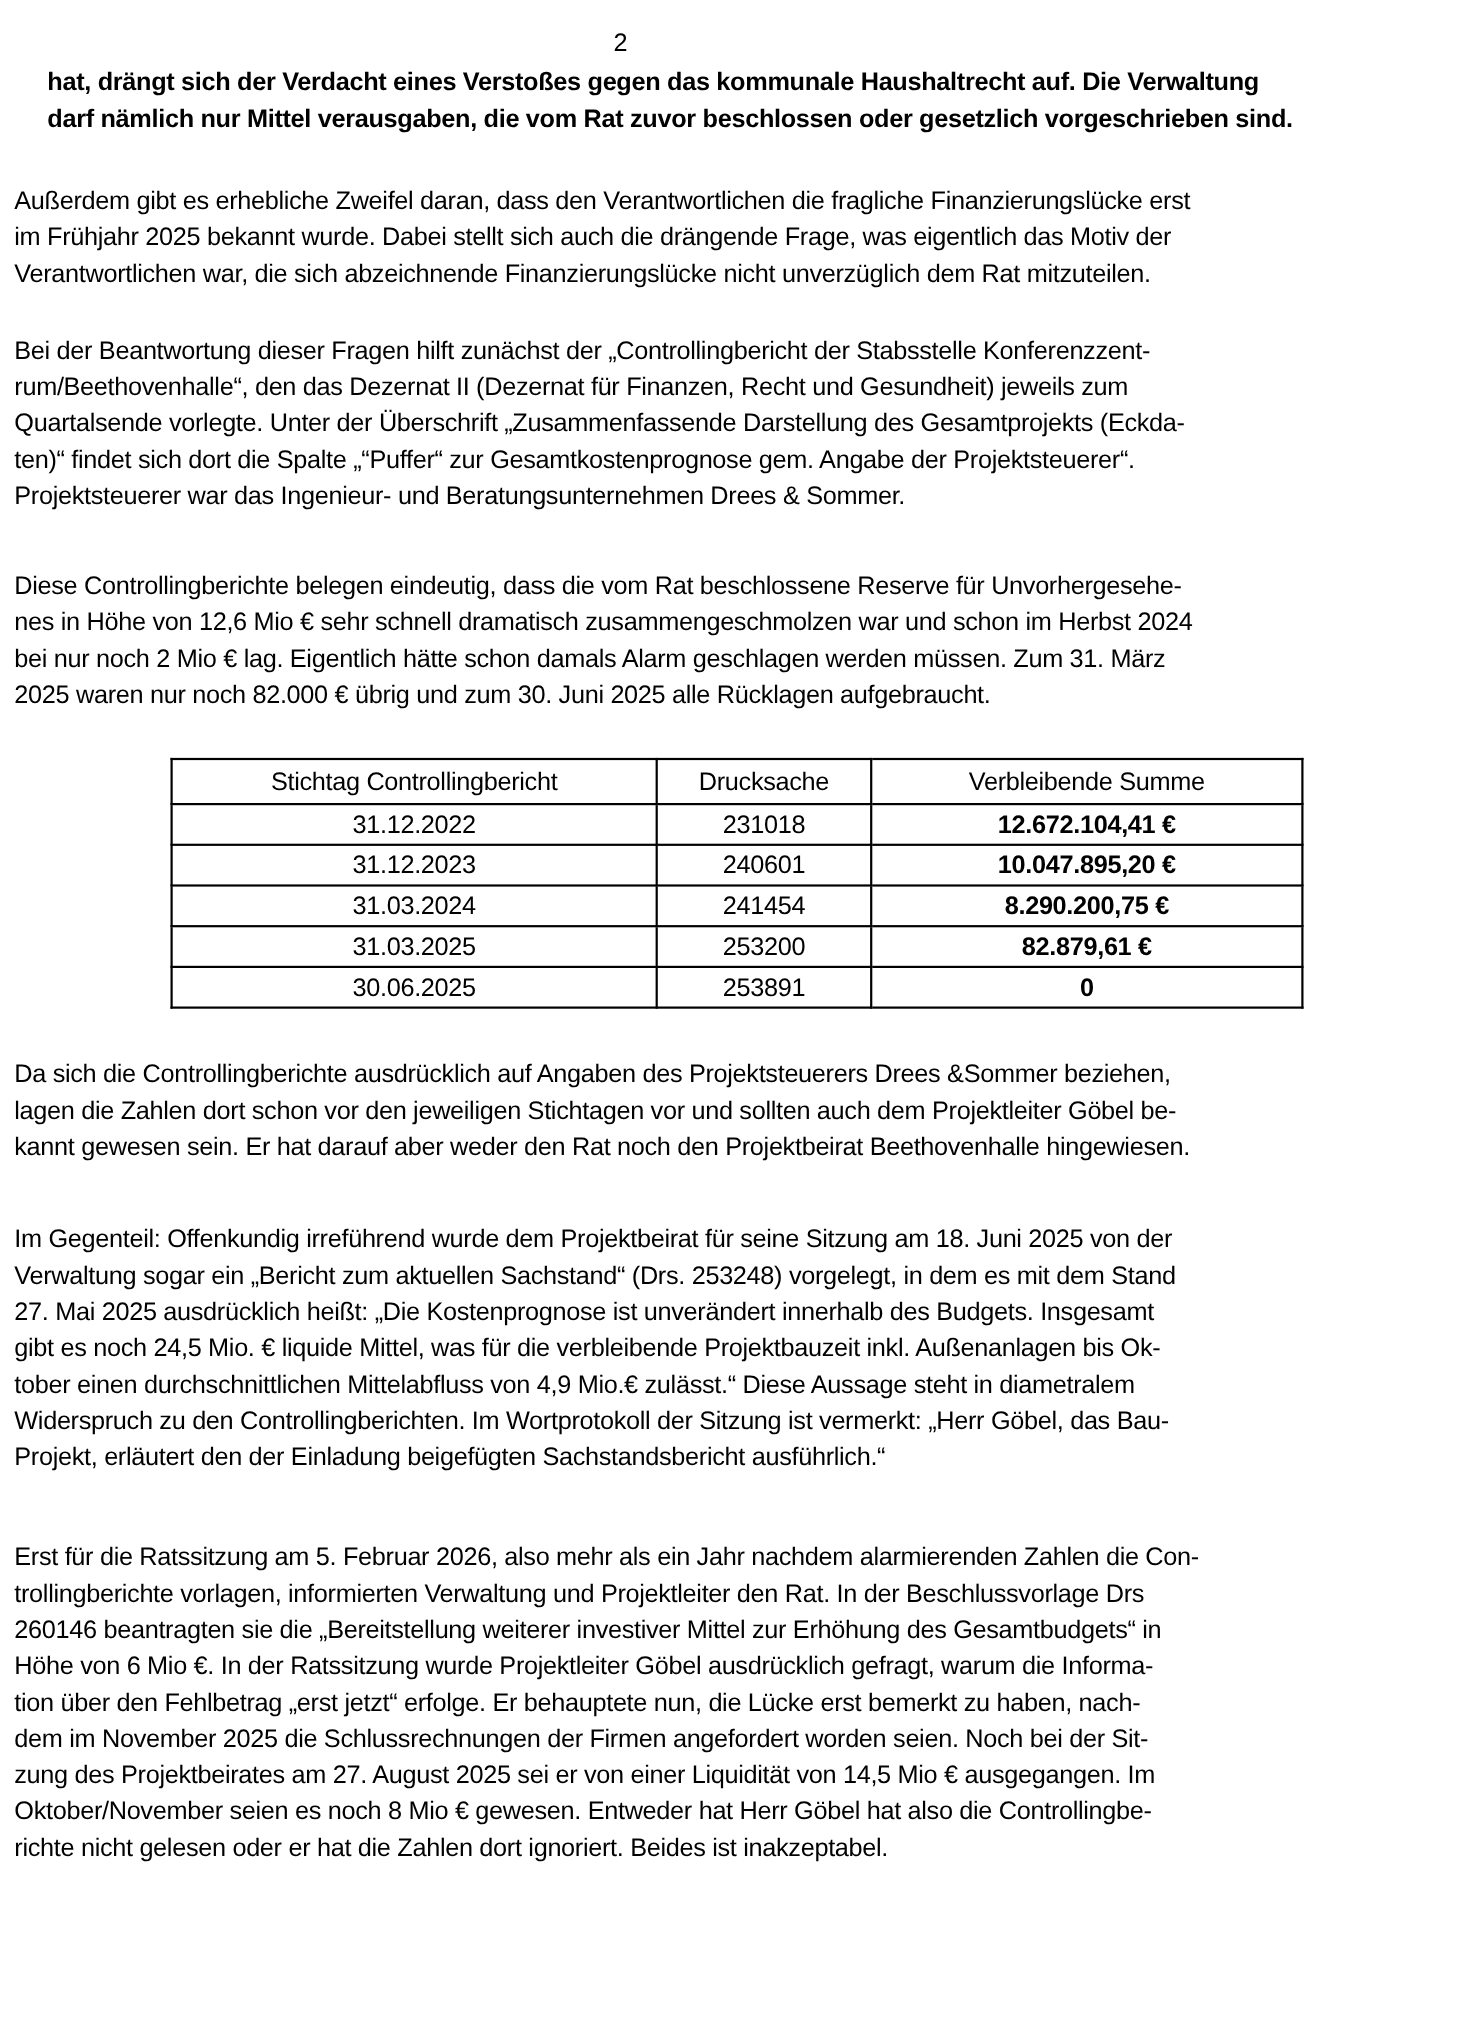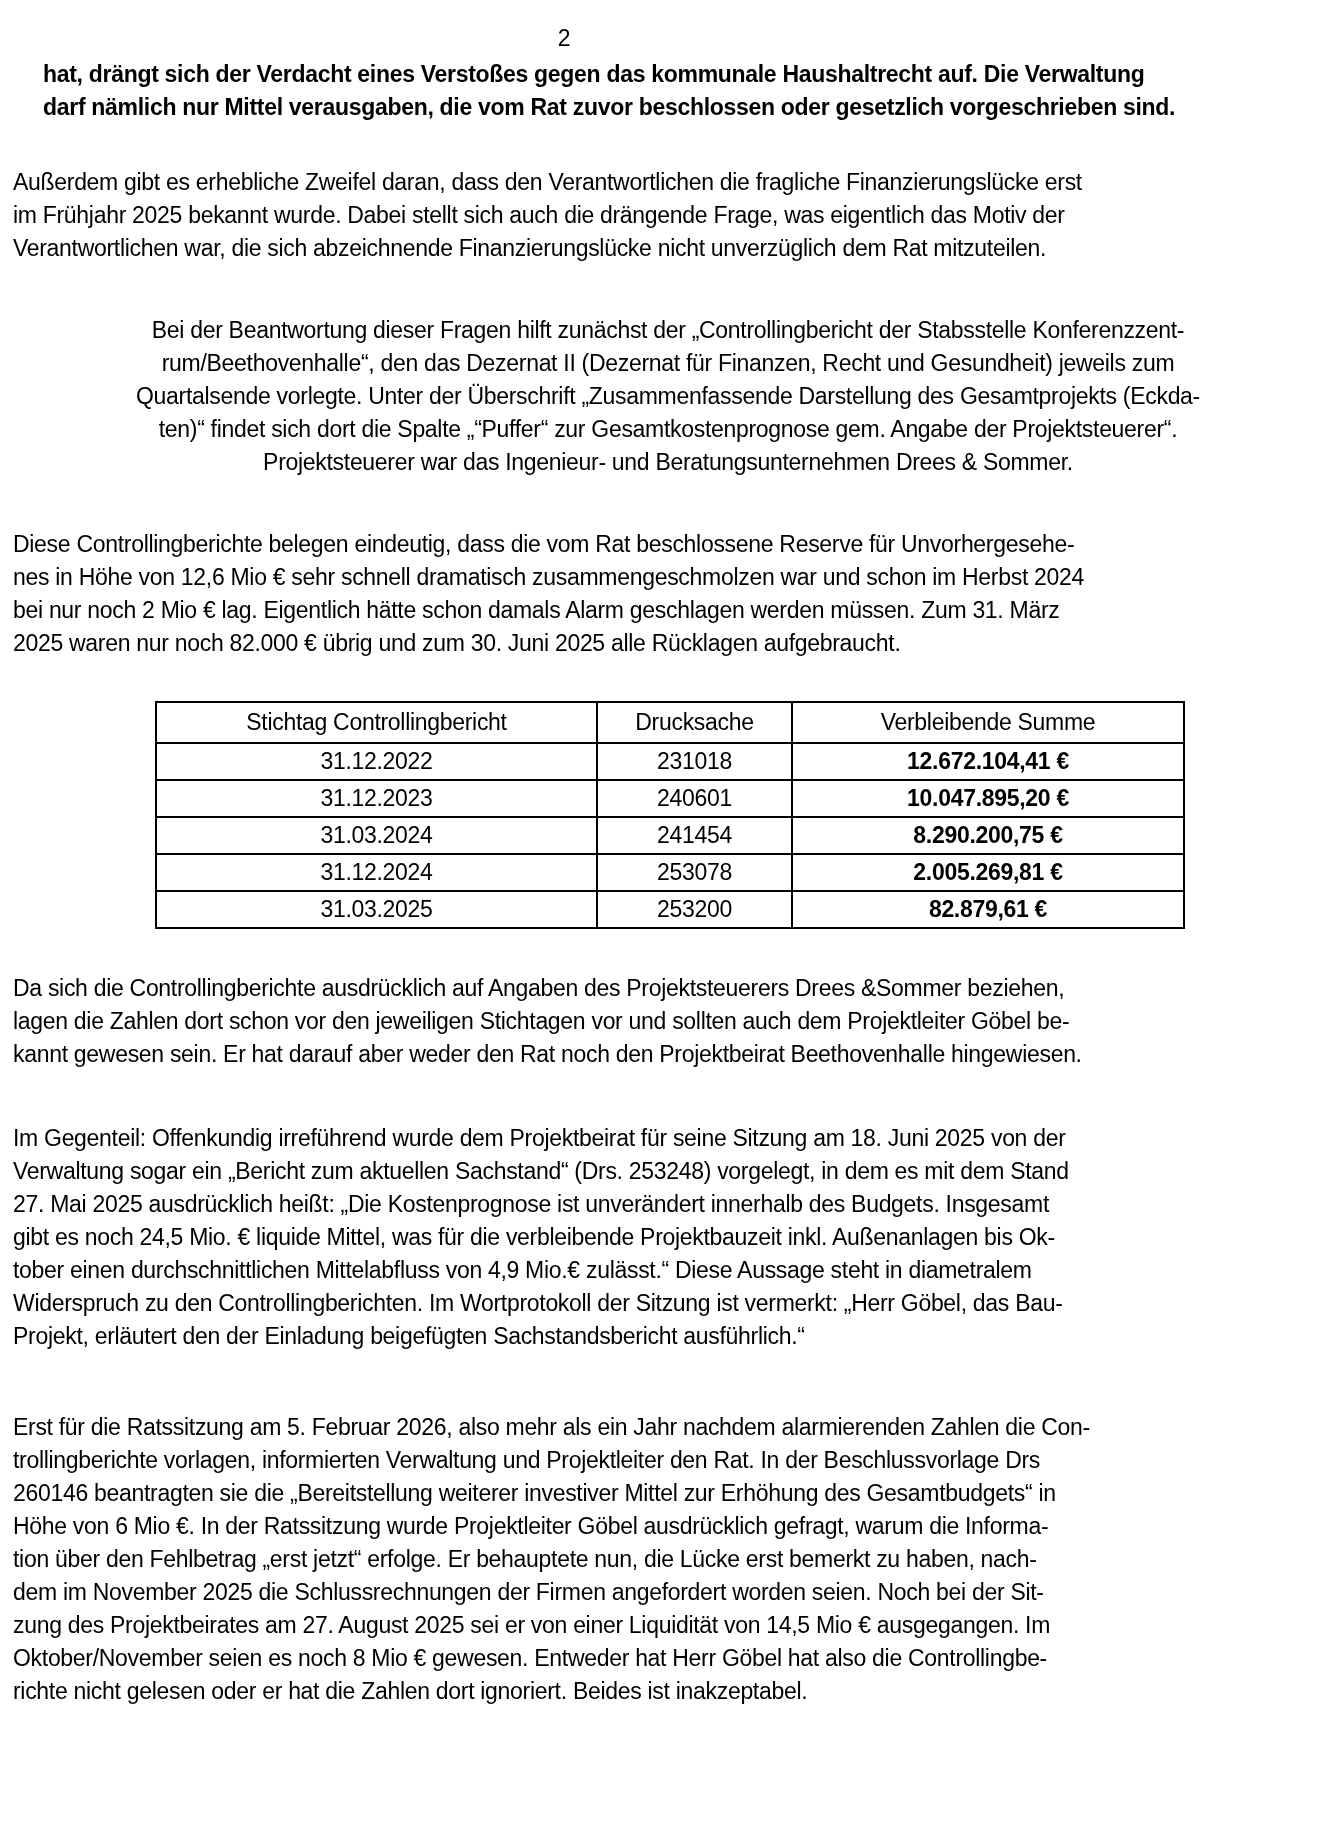--- a/index.html
+++ b/index.html
@@ -30,21 +30,21 @@
   .para {
     margin: 0;
     width: 1310px;
     white-space: pre-line;
   }
   .para.bold {
     font-weight: bold;
   }
   #p1 { margin-top: 3px; margin-left: 30px; }
   #p2 { margin-top: 42px; }
-  #p3 { margin-top: 49px; text-align: center; }
+  #p3 { margin-top: 37px; }
   #p4 { margin-top: 49px; }
   #p5 { margin-top: 43px; }
   #p6 { margin-top: 51px; }
   #p7 { margin-top: 58px; }
 
   table.controlling {
     margin-top: 41px;
     margin-left: 142px;
     border-collapse: collapse;
     table-layout: fixed;
@@ -116,28 +116,28 @@
         <td>31.12.2023</td>
         <td>240601</td>
         <td class="amount">10.047.895,20 €</td>
       </tr>
       <tr>
         <td>31.03.2024</td>
         <td>241454</td>
         <td class="amount">8.290.200,75 €</td>
       </tr>
       <tr>
-        <td>31.12.2024</td>
-        <td>253078</td>
-        <td class="amount">2.005.269,81 €</td>
-      </tr>
-      <tr>
         <td>31.03.2025</td>
         <td>253200</td>
         <td class="amount">82.879,61 €</td>
+      </tr>
+      <tr>
+        <td>30.06.2025</td>
+        <td>253891</td>
+        <td class="amount">0</td>
       </tr>
     </tbody>
   </table>
 
   <p class="para" id="p5">Da sich die Controllingberichte ausdrücklich auf Angaben des Projektsteuerers Drees &amp;Sommer beziehen,
 lagen die Zahlen dort schon vor den jeweiligen Stichtagen vor und sollten auch dem Projektleiter Göbel be-
 kannt gewesen sein. Er hat darauf aber weder den Rat noch den Projektbeirat Beethovenhalle hingewiesen.</p>
 
   <p class="para" id="p6">Im Gegenteil: Offenkundig irreführend wurde dem Projektbeirat für seine Sitzung am 18. Juni 2025 von der
 Verwaltung sogar ein „Bericht zum aktuellen Sachstand“ (Drs. 253248) vorgelegt, in dem es mit dem Stand

